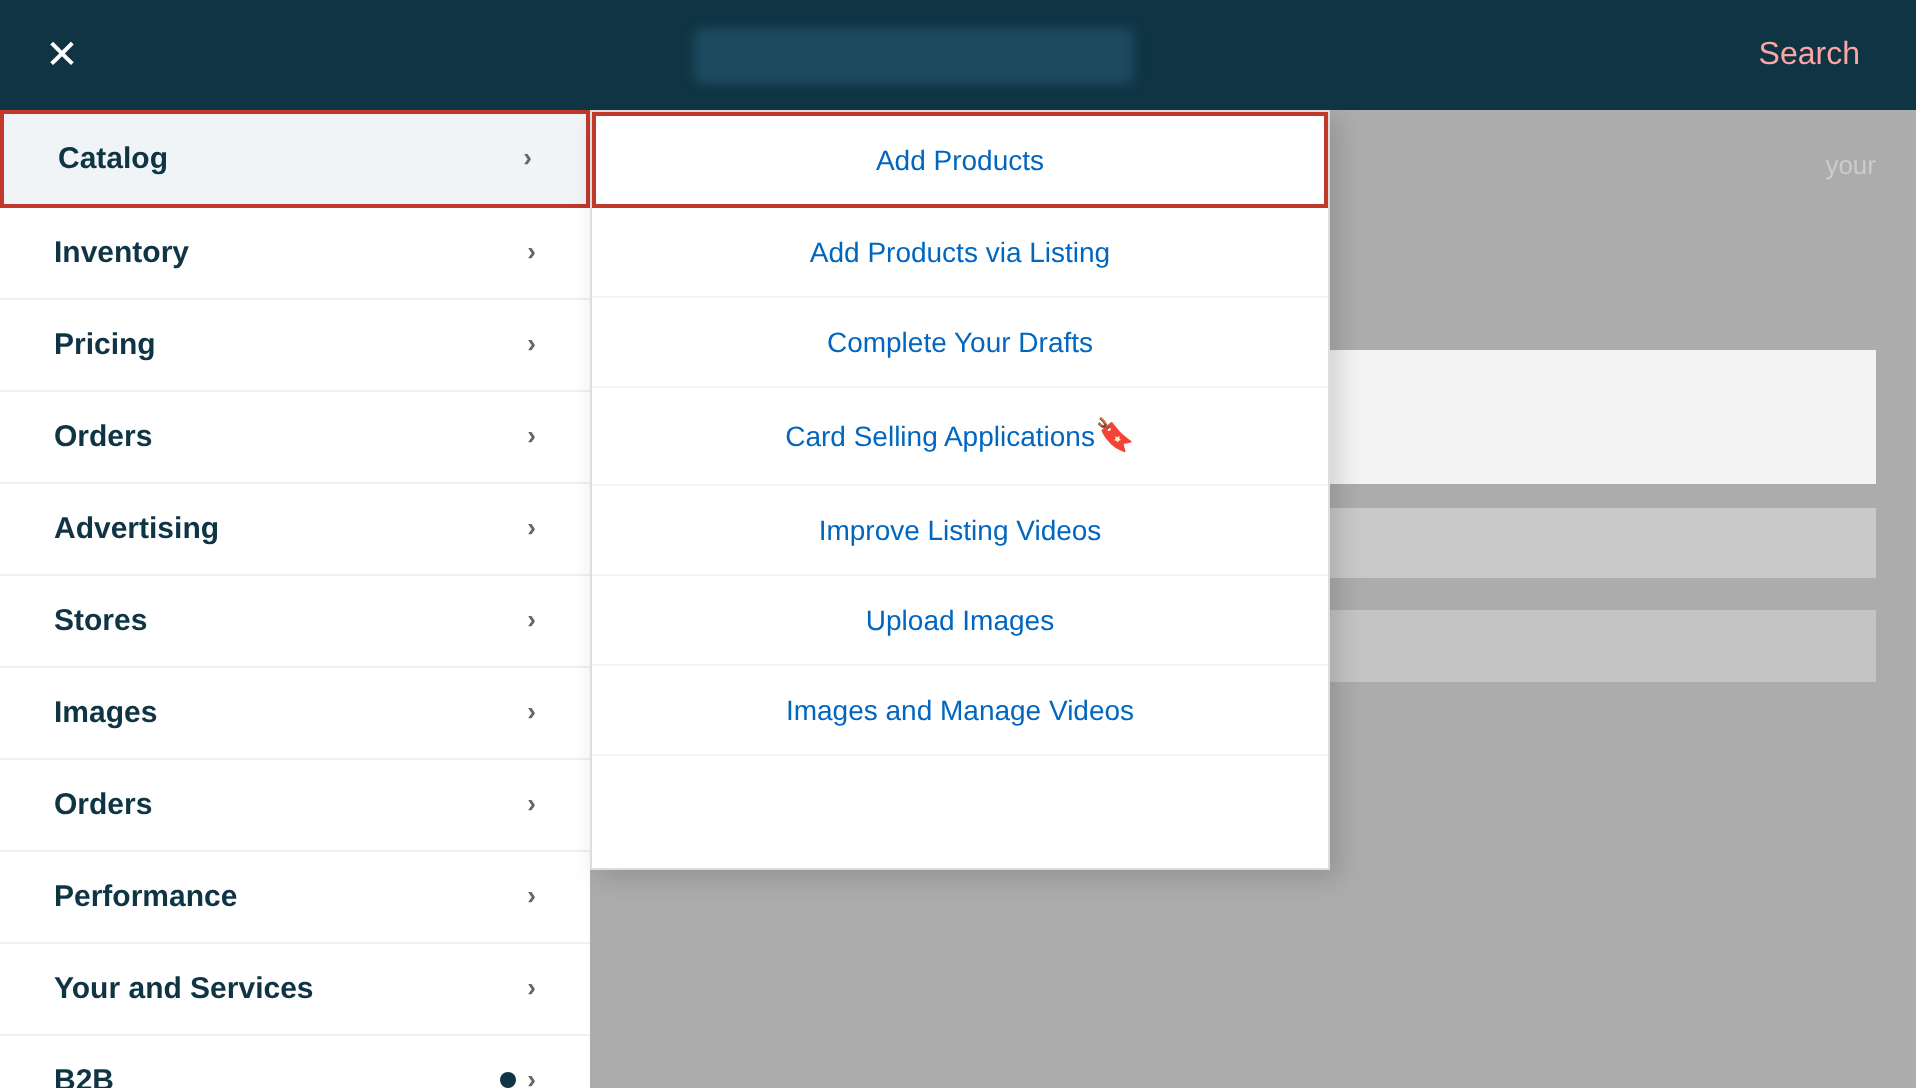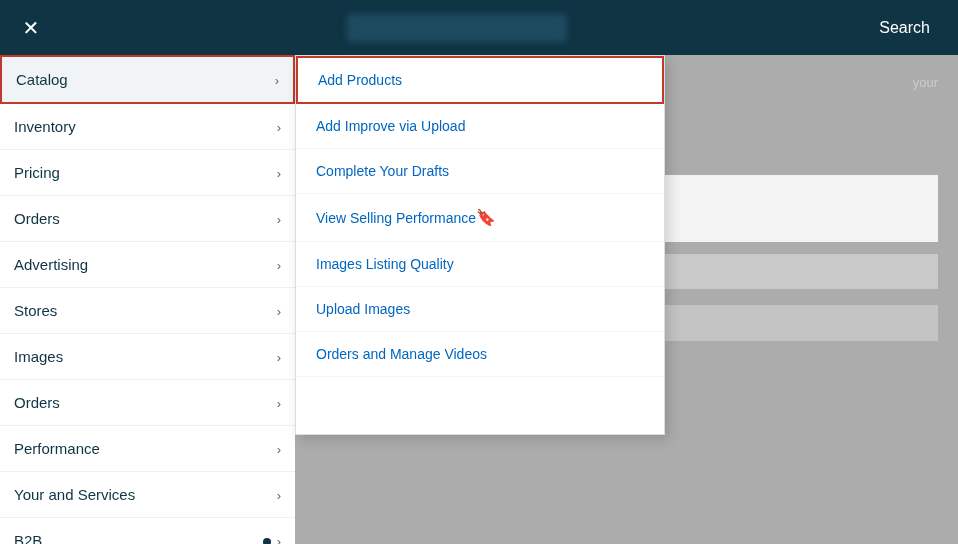--- a/index.html
+++ b/index.html
@@ -40,21 +40,21 @@
       justify-content: center;
     }
     .header-logo-blur {
       width: 220px;
       height: 28px;
       background: #1e4a60;
       border-radius: 4px;
       filter: blur(3px);
     }
     .header-search {
-      color: #ffffff;
+      color: #fca5a5;
       font-size: 16px;
       cursor: pointer;
       padding: 6px 12px;
     }
 
     
     .main-layout {
       display: flex;
       width: 100%;
       height: calc(544px - 55px);
@@ -65,27 +65,28 @@
     .sidebar {
       width: 295px;
       background: #fff;
       height: 100%;
       flex-shrink: 0;
       overflow-y: auto;
       z-index: 5;
     }
     .sidebar-item {
       display: flex;
-      align-items: flex-end;
+      align-items: flex-start;
       justify-content: space-between;
-      padding: 14px 14px;
+      padding: 14px 27px;
       cursor: pointer;
       font-size: 15px;
       color: #0f3444;
       border-bottom: 1px solid #f0f0f0;
+      font-weight: bold;
     }
     .sidebar-item.active {
       background: #f0f4f7;
       border: 2px solid #c0392b;
     }
     .sidebar-item-right {
       display: flex;
       align-items: center;
       gap: 6px;
     }
@@ -110,21 +111,21 @@
       background: #fff;
       height: auto;
       min-height: 380px;
       z-index: 6;
       border: 1px solid #ddd;
       box-shadow: 4px 4px 12px rgba(0,0,0,0.15);
     }
     .submenu-item {
       display: flex;
       align-items: center;
-      justify-content: flex-start;
+      justify-content: center;
       padding: 14px 20px;
       cursor: pointer;
       font-size: 14px;
       color: #0066c0;
       border-bottom: 1px solid #f5f5f5;
     }
     .submenu-item.active {
       border: 2px solid #c0392b;
       color: #0066c0;
       font-weight: normal;
@@ -283,42 +284,42 @@
 
   </div>
 
   <div class="submenu">
 
     <div class="submenu-item active">
       <span>Add Products</span>
     </div>
 
     <div class="submenu-item">
-      <span>Add Improve via Upload</span>
+      <span>Add Products via Listing</span>
     </div>
 
     <div class="submenu-item">
       <span>Complete Your Drafts</span>
     </div>
 
     <div class="submenu-item">
-      <span>View Selling Performance</span>
+      <span>Card Selling Applications</span>
       <span class="bookmark-icon">🔖</span>
     </div>
 
     <div class="submenu-item">
-      <span>Images Listing Quality</span>
+      <span>Improve Listing Videos</span>
     </div>
 
     <div class="submenu-item">
       <span>Upload Images</span>
     </div>
 
     <div class="submenu-item">
-      <span>Orders and Manage Videos</span>
+      <span>Images and Manage Videos</span>
     </div>
 
 
   </div>
 
   <div class="content-area">
     <div class="content-overlay"></div>
     <div class="content-inner">
 
       <div style="text-align:right; font-size:13px; color:#ccc; margin-bottom:8px;">

